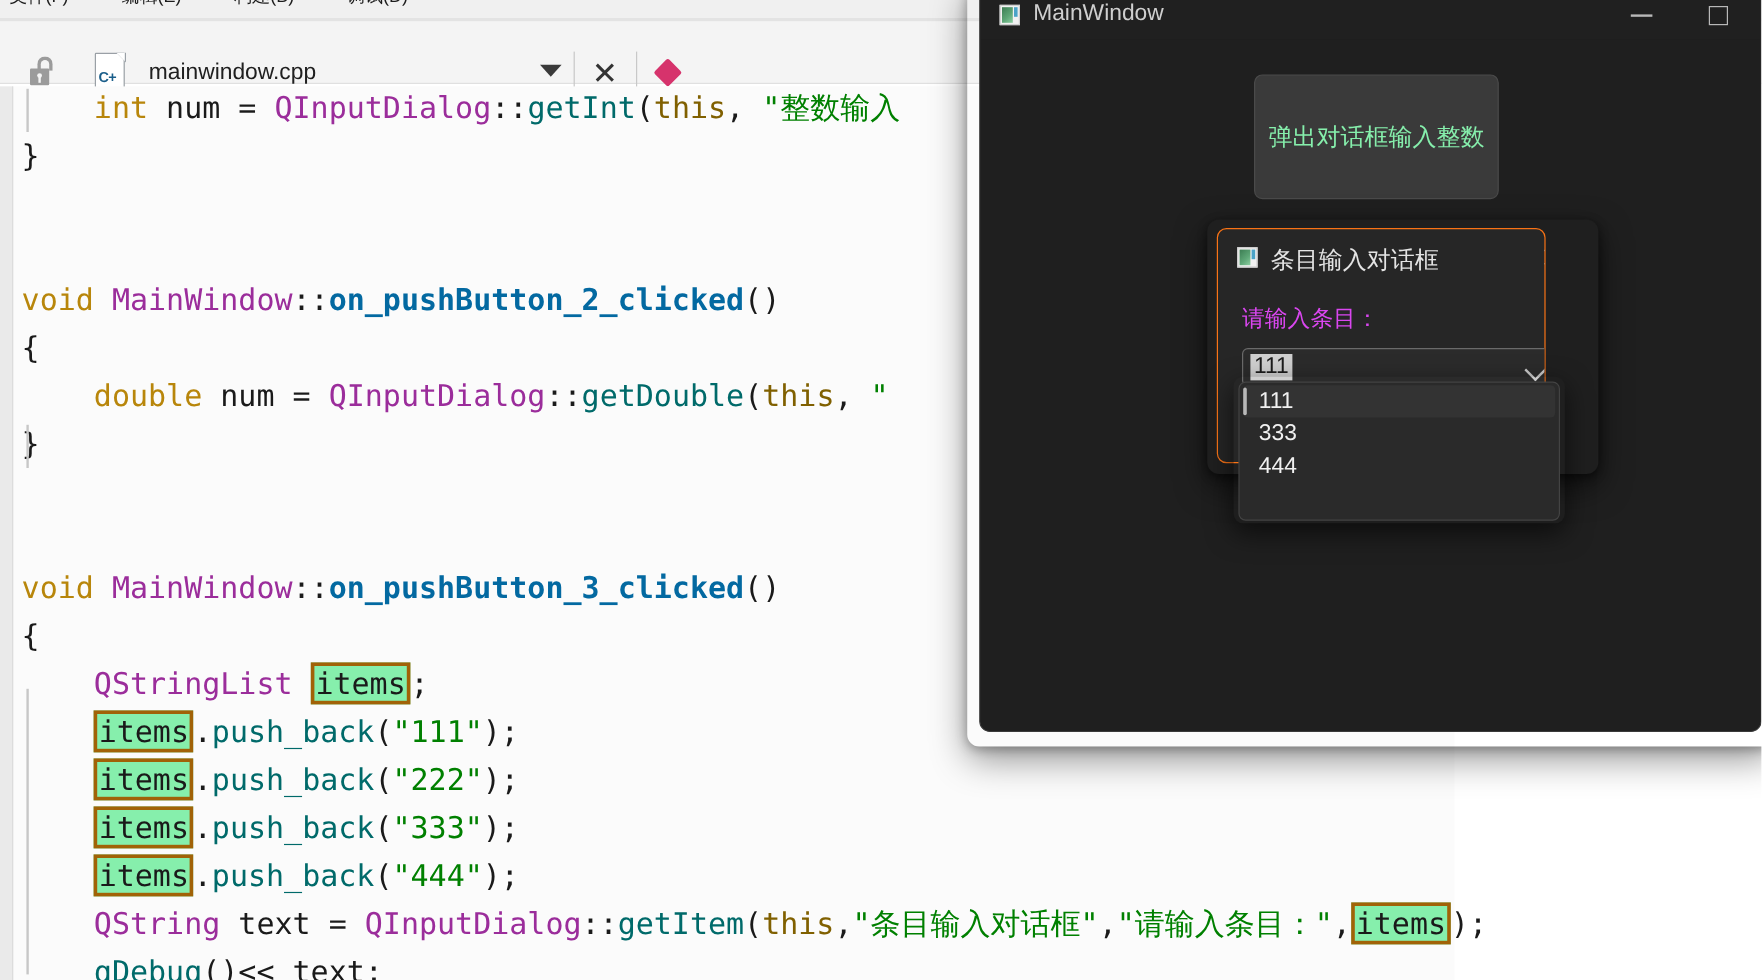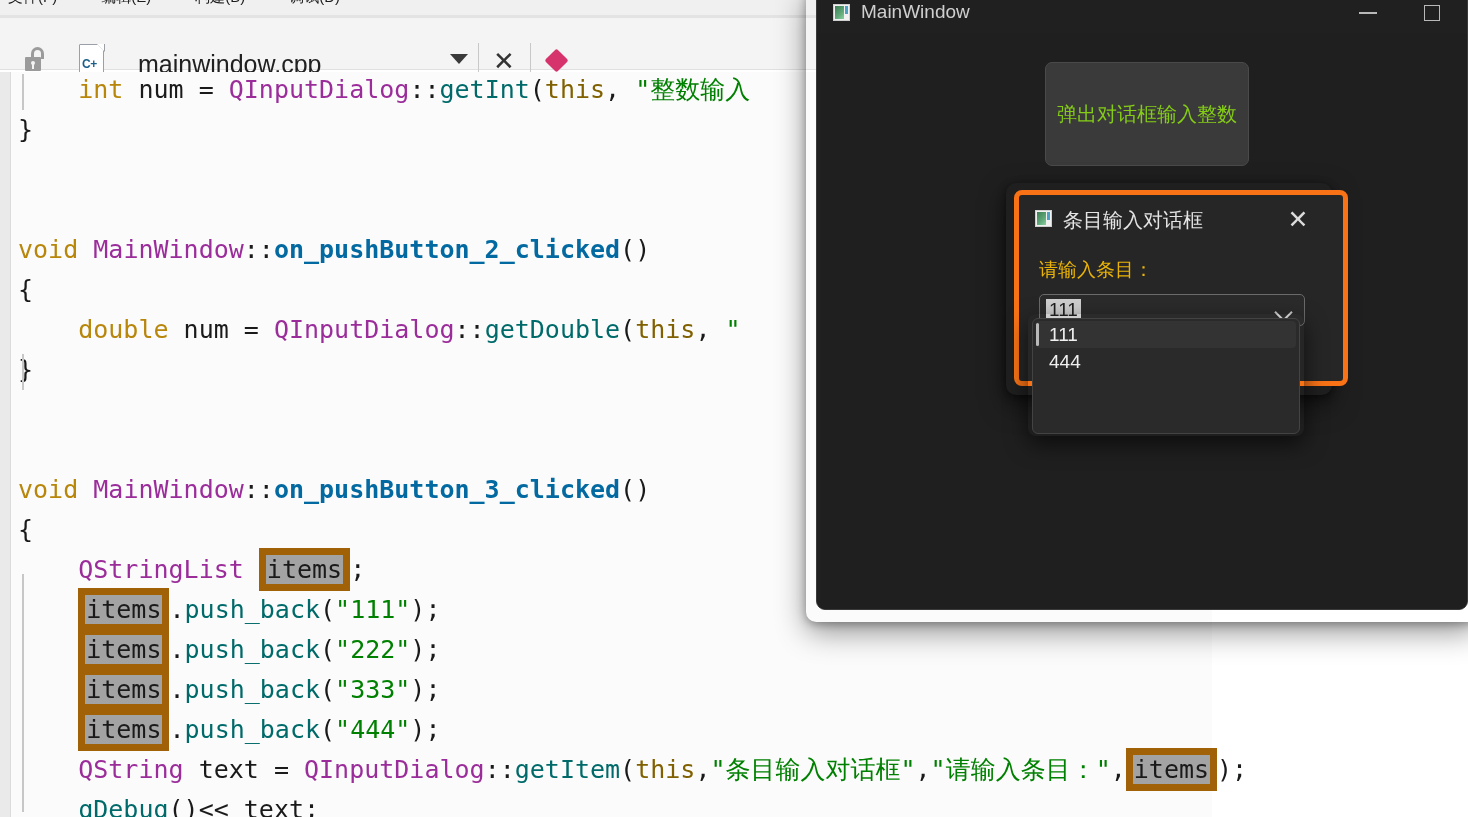--- a/index.html
+++ b/index.html
@@ -127,22 +127,22 @@
     left: 3px; top: 13px;
     font-size: 12px;
     font-weight: bold;
     color: #1a5e8a;
     font-family: "Liberation Sans", sans-serif;
     letter-spacing: -0.5px;
   }
 
   .tab-filename {
     position: absolute;
-    left: 138px; top: 32px;
-    font-size: 25px;
+    left: 124px; top: 32px;
+    font-size: 19px;
     color: #202020;
     white-space: nowrap;
   }
 
   .tab-caret {
     position: absolute;
     left: 450px; top: 36px;
     width: 0; height: 0;
     border-left: 9px solid transparent;
     border-right: 9px solid transparent;
@@ -219,21 +219,21 @@
   .code .ln { display: block; height: 40px; }
 
   .tk-kw      { color: #b8860b; }     
   .tk-funcdef { color: #0369a1; font-weight: bold; }
   .tk-str     { color: #008000; }
   .tk-var     { color: #1a1a1a; }
   .tk-this    { color: #806000; }
   .tk-op      { color: #1a1a1a; }
   .tk-teal    { color: #006a6a; }
   .tk-purple  { color: #9b2d9b; }
-  .tk-local   { background: #a3a3a3; border: 7px solid #a16207; padding: 0 1px; }
+  .tk-local   { background: #86efac; border: 3px solid #a16207; padding: 0 1px; }
 
   .indent-guide {
     position: absolute;
     width: 2px;
     background: #c7c7c7;
   }
 
   
   .mainwindow-shadow {
     position: absolute;
@@ -323,42 +323,42 @@
   }
 
   .push-button {
     position: absolute;
     left: 228px; top: 29px;
     width: 204px; height: 104px;
     background: #3a3a3a;
     border: 1px solid #4a4a4a;
     border-radius: 7px;
     box-sizing: border-box;
-    color: #84cc16;
+    color: #86efac;
     font-size: 20px;
     display: flex;
     align-items: center;
     justify-content: center;
   }
 
   
   .dlg-shadow {
     position: absolute;
     left: 1006px; top: 183px;
     width: 326px; height: 212px;
     border-radius: 10px;
     box-shadow: 0 10px 26px rgba(0,0,0,0.55), 0 2px 8px rgba(0,0,0,0.45);
     pointer-events: none;
   }
   .input-dialog {
     position: absolute;
     left: 1014px; top: 190px;
-    width: 334px; height: 196px;
+    width: 274px; height: 196px;
     background: #262626;
-    border: 5px solid #f97316;
+    border: 1px solid #f97316;
     border-radius: 8px;
     box-sizing: border-box;
     overflow: hidden;
   }
   .dlg-titlebar {
     position: absolute;
     left: 0; top: 0;
     width: 306px; height: 48px;
   }
   .dlg-qt-icon {
@@ -383,21 +383,21 @@
     font-size: 25px;
     line-height: 32px;
     text-align: center;
     font-weight: 300;
   }
 
   .dlg-label {
     position: absolute;
     left: 20px; top: 62px;
     font-size: 19px;
-    color: #eab308;
+    color: #d946ef;
   }
 
   .dlg-combo {
     position: absolute;
     left: 20px; top: 99px;
     width: 266px; height: 32px;
     background: #2b2b2b;
     border: 1px solid #6a6a6a;
     border-radius: 5px;
     box-sizing: border-box;
@@ -575,16 +575,17 @@
           <i></i>
         </div>
     </div>
 
     <div class="dlg-buttons"></div>
   </div>
 
   <div class="dropdown-shadow"></div>
   <div class="dropdown" id="dropdown-host">
       <div class="dd-item sel">111</div>
+      <div class="dd-item">333</div>
       <div class="dd-item">444</div>
     </div>
 
 </div>
 
 </body></html>

